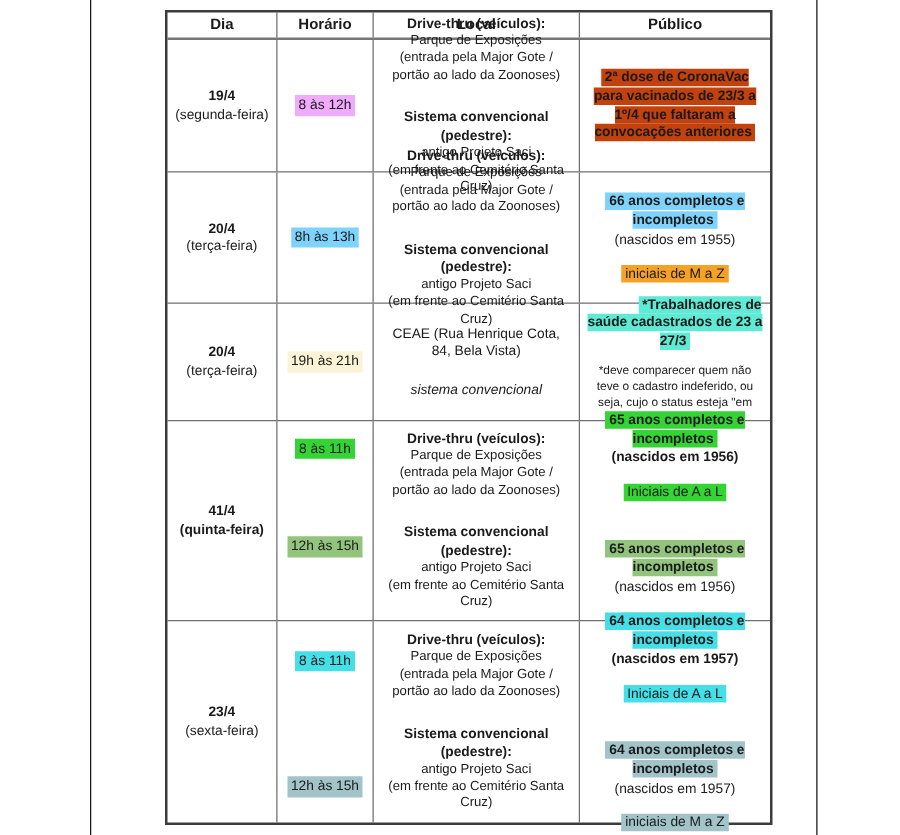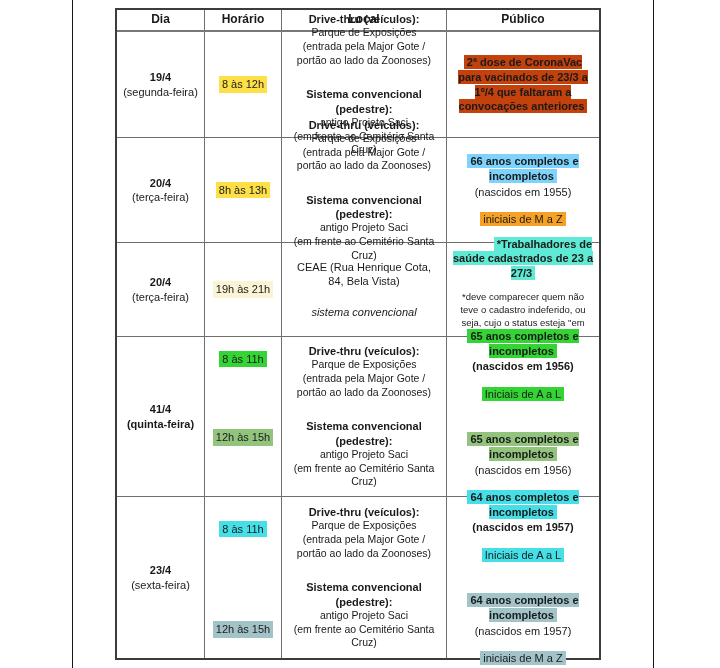--- a/index.html
+++ b/index.html
@@ -5,21 +5,21 @@
   html,body{margin:0;padding:0;}
   body{
     width:720px;height:668px;background:#ffffff;position:relative;
     font-family:"Liberation Sans", sans-serif;color:#1a1a1a;overflow:hidden;
   }
   .vline{position:absolute;top:0;bottom:0;width:1px;background:#161616;}
   .vline.left{left:72px;}
   .vline.right{left:653px;}
 
   .tbl{
-    position:absolute;left:115px;top:8px;width:486px;
+    position:absolute;left:132px;top:8px;width:486px;
     border:2px solid #3c3c3c;box-sizing:border-box;background:#fff;
   }
   .row{display:flex;border-bottom:1px solid #6f6f6f;box-sizing:border-box;}
   .row.last{border-bottom:none;}
   .row.hdr{height:22px;border-bottom:2px solid #777;}
   .r1{height:106px;}
   .r2{height:105px;}
   .r3{height:94px;}
   .r4{height:160px;}
   .r5{height:161px;}
@@ -75,21 +75,21 @@
     <div class="cell c-loc">Local</div>
     <div class="cell c-pub lastc">Público</div>
   </div>
 
   <div class="row r1">
     <div class="cell c-dia">
       <div class="day">19/4</div>
       <div>(segunda-feira)</div>
     </div>
     <div class="cell c-hor">
-      <span class="hl" style="background-color: #fde047;">8 às 12h</span>
+      <span class="hl" style="background-color: #f0abfc;">8 às 12h</span>
     </div>
     <div class="cell c-loc loc">
       <div class="loc-block">
         <div class="b">Drive-thru (veículos):</div>
         <div class="loc-sub">Parque de Exposições</div>
         <div class="loc-sub">(entrada pela Major Gote / portão ao lado da Zoonoses)</div>
       </div>
       <div class="loc-block">
         <div class="b">Sistema convencional (pedestre):</div>
         <div class="loc-sub">antigo Projeto Saci</div>
@@ -102,21 +102,21 @@
       </div>
     </div>
   </div>
 
   <div class="row r2">
     <div class="cell c-dia">
       <div class="day">20/4</div>
       <div>(terça-feira)</div>
     </div>
     <div class="cell c-hor">
-      <span class="hl" style="background-color: #fde047;">8h às 13h</span>
+      <span class="hl" style="background-color: #7dd3fc;">8h às 13h</span>
     </div>
     <div class="cell c-loc loc">
       <div class="loc-block">
         <div class="b">Drive-thru (veículos):</div>
         <div class="loc-sub">Parque de Exposições</div>
         <div class="loc-sub">(entrada pela Major Gote / portão ao lado da Zoonoses)</div>
       </div>
       <div class="loc-block">
         <div class="b">Sistema convencional (pedestre):</div>
         <div class="loc-sub">antigo Projeto Saci</div>

